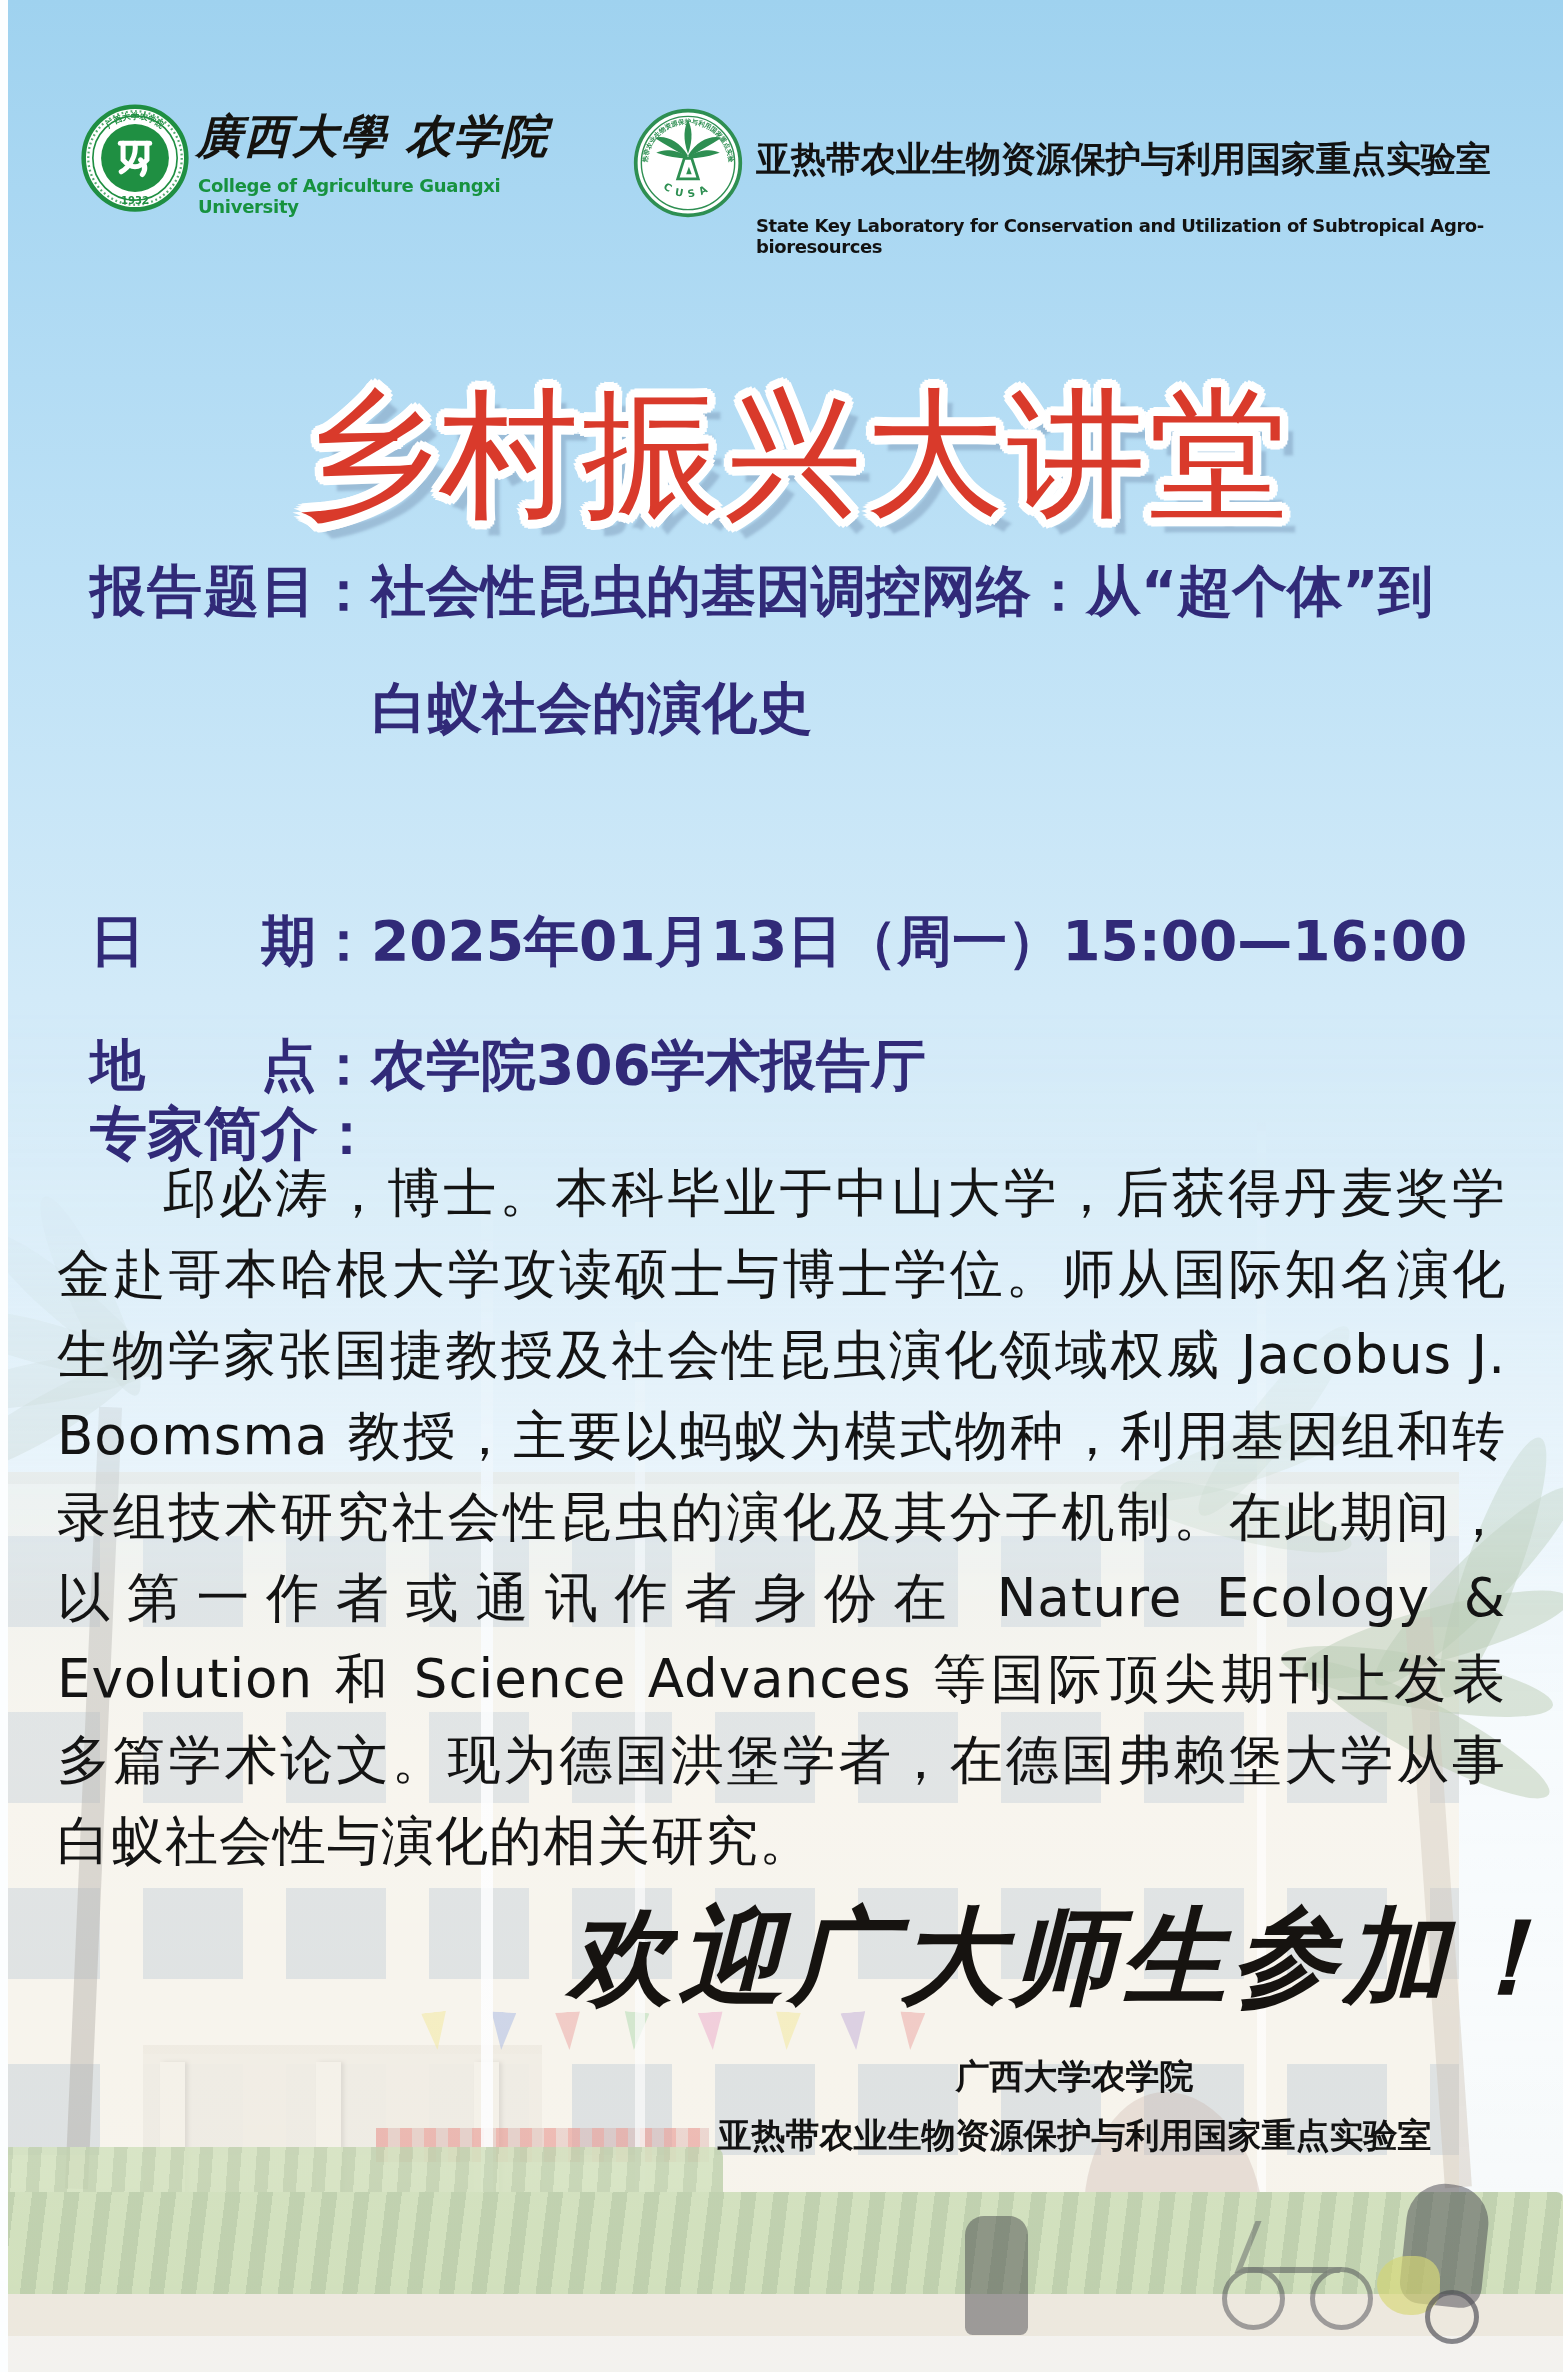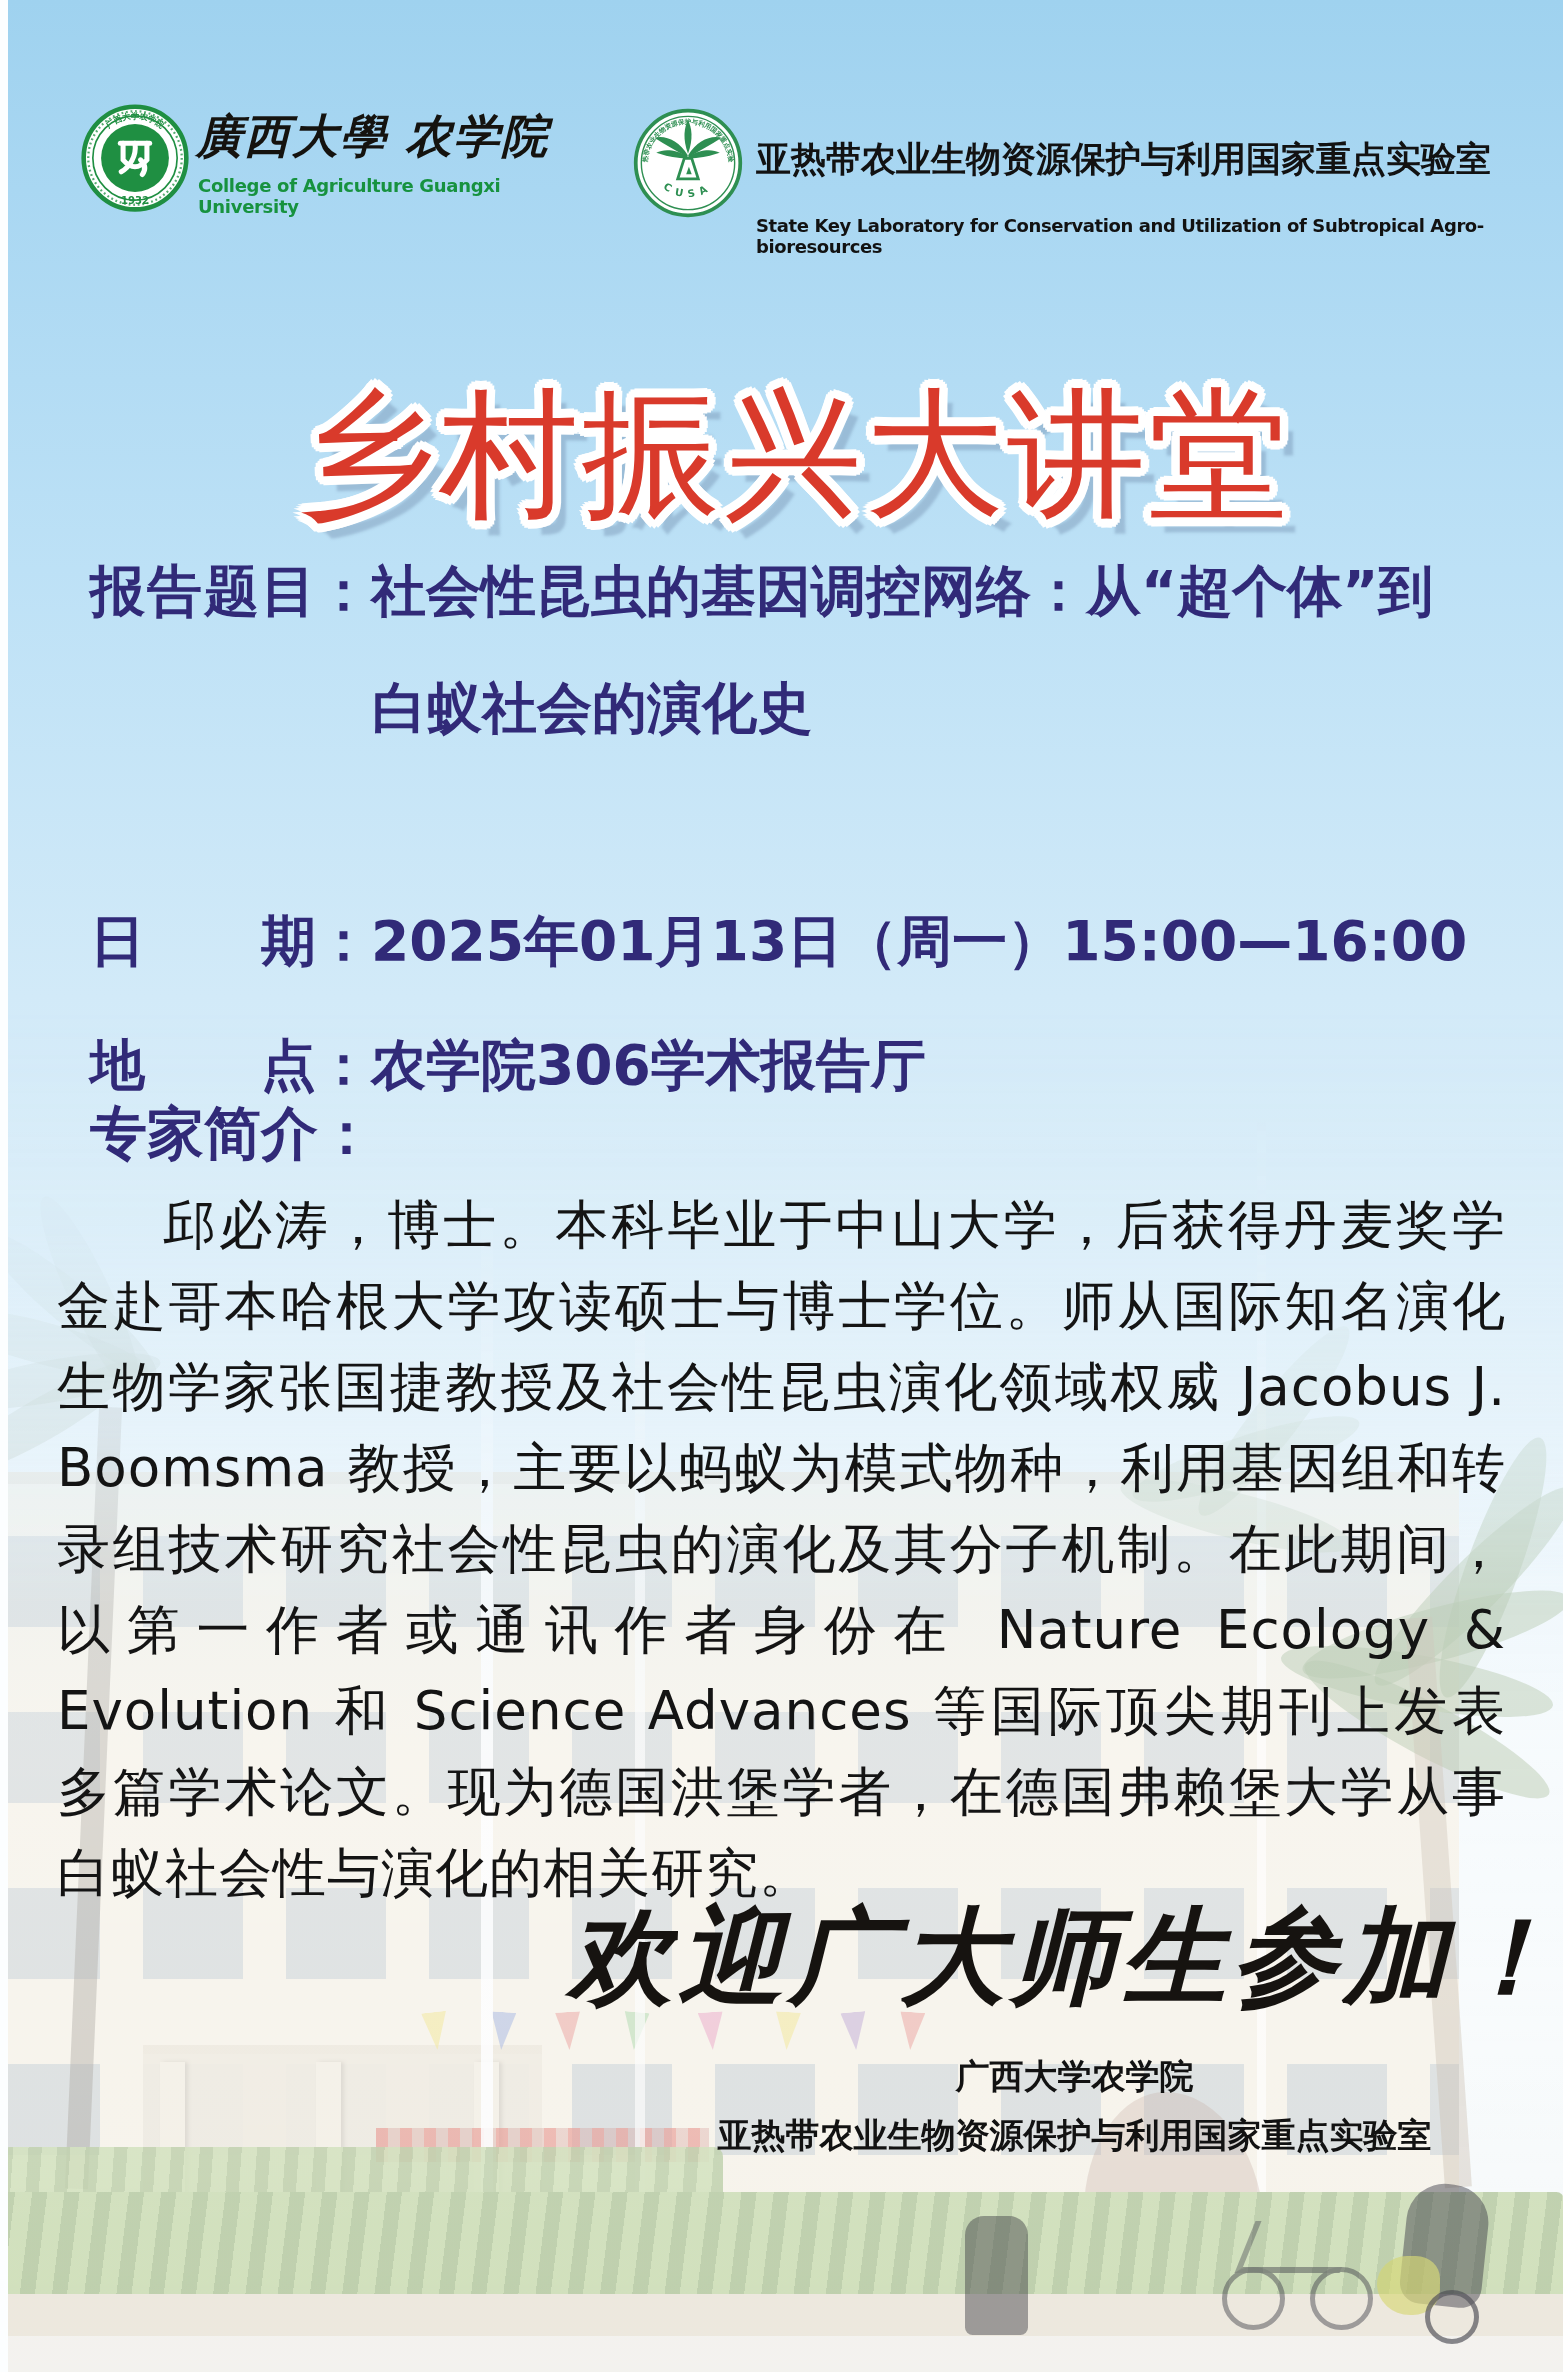--- a/index.html
+++ b/index.html
@@ -44,21 +44,21 @@
   .irow .val{display:inline-block;vertical-align:top;}
   .r-topic1{top:556px;}
   .r-topic2{top:673px;padding-left:282px;}
   .r-speaker{top:792px;}
   .r-date{top:870px;margin-top:36px;}
   .r-venue{top:1030px;}
 
   
   .bio-heading{position:absolute;left:90px;top:1096px;z-index:5;
     font-size:57px;font-weight:bold;color:#312a78;}
-  .bio-text{position:absolute;left:57px;top:1184px;width:1449px;z-index:5;margin:0;
+  .bio-text{position:absolute;left:57px;top:1152px;width:1449px;z-index:5;margin:0;
     font-size:53px;line-height:81px;color:#141414;text-align:justify;text-indent:2em;letter-spacing:1px;}
 
   
   .welcome{position:absolute;left:0;top:1888px;width:100%;z-index:5;text-align:right;
     font-family:"DejaVu Serif","Liberation Serif",serif;font-style:italic;font-weight:bold;
     font-size:105px;letter-spacing:5.7px;color:#161310;}
   .footer{position:absolute;left:666px;right:81px;top:2047px;z-index:5;text-align:center;
     font-size:34px;line-height:59px;font-weight:bold;color:#121212;}
 
   

